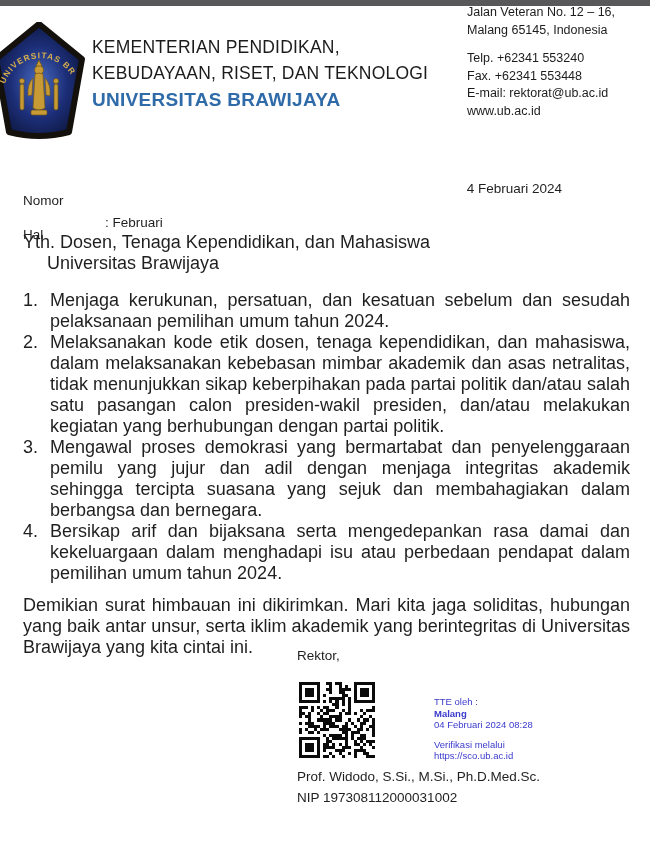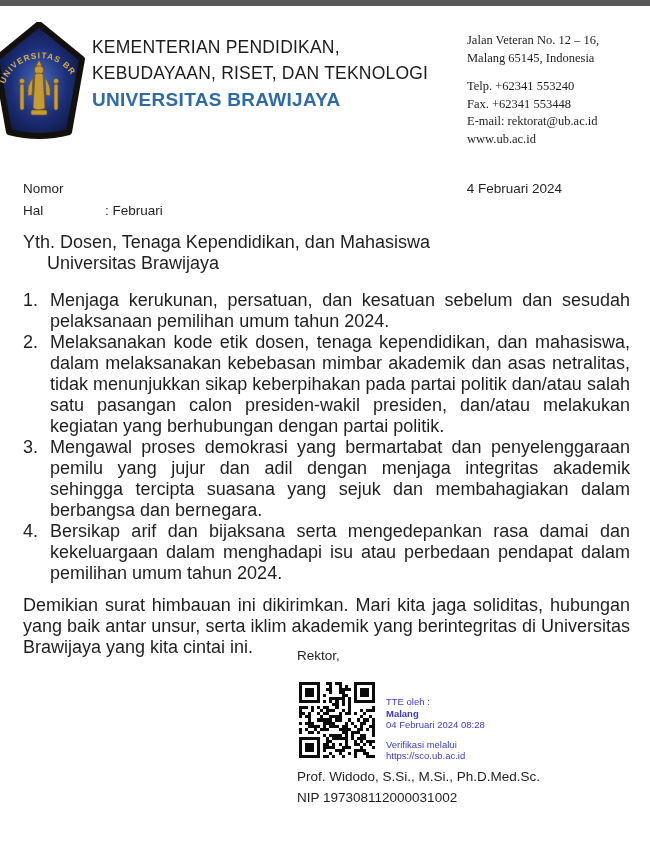--- a/index.html
+++ b/index.html
@@ -20,46 +20,46 @@
   .ministry{
     position:absolute;left:92px;top:34px;width:360px;
     font-size:17.5px;line-height:26px;color:#1c1c1c;
     letter-spacing:.2px;
   }
   .ministry .univ{
     font-size:19px;font-weight:bold;color:var(--univblue,#2e6ba8);
     letter-spacing:.3px;margin-top:1px;
   }
   .contact{
-    position:absolute;left:467px;top:32px;width:180px;
-    font-size:12.5px;line-height:17.5px;color:#1c1c1c;font-family:Liberation Serif, serif;
+    position:absolute;left:467px;top:4px;width:180px;
+    font-size:12.5px;line-height:17.5px;color:#1c1c1c;
   }
   .contact .gap{height:11px;}
   
   .meta{position:absolute;left:23px;top:178px;width:604px;font-size:13.5px;line-height:22px;}
   .meta-row{display:flex;}
-  .meta-label{width:82px;}
+  .meta-label{width:82px;margin-top:12px;}
   .letter-date{position:absolute;right:65px;top:0;}
   
   .body-block{
     position:absolute;left:23px;top:232px;width:607px;
     font-size:18px;line-height:21px;
   }
   .recipient{margin-bottom:16px;}
   .recipient .line2{padding-left:24px;}
   .opening{text-align:justify;margin-bottom:11px;}
   .num-list{margin-bottom:11px;}
   .num-item{display:flex;}
   .num-item .num{width:27px;flex:0 0 27px;}
   .num-item .itext{flex:1;text-align:justify;}
   .closing{text-align:justify;}
   
   .signature{position:absolute;left:297px;top:645px;width:330px;font-size:13.5px;line-height:21px;}
   .sig-title{margin-bottom:16px;}
-  .qr-row{display:flex;align-items:flex-start;}
+  .qr-row{display:flex;align-items:flex-start;gap:48px;}
   .qr-box{width:80px;height:76px;flex:0 0 80px;}
   .tte{
     margin-left:9px;margin-top:14px;
     font-size:9.5px;line-height:11.5px;
     color:var(--tteblue,#3a3acd);
   }
   .tte .bold{font-weight:bold;}
   .tte .gap{height:8px;}
   .sig-name{margin-top:4px;}
 </style>

